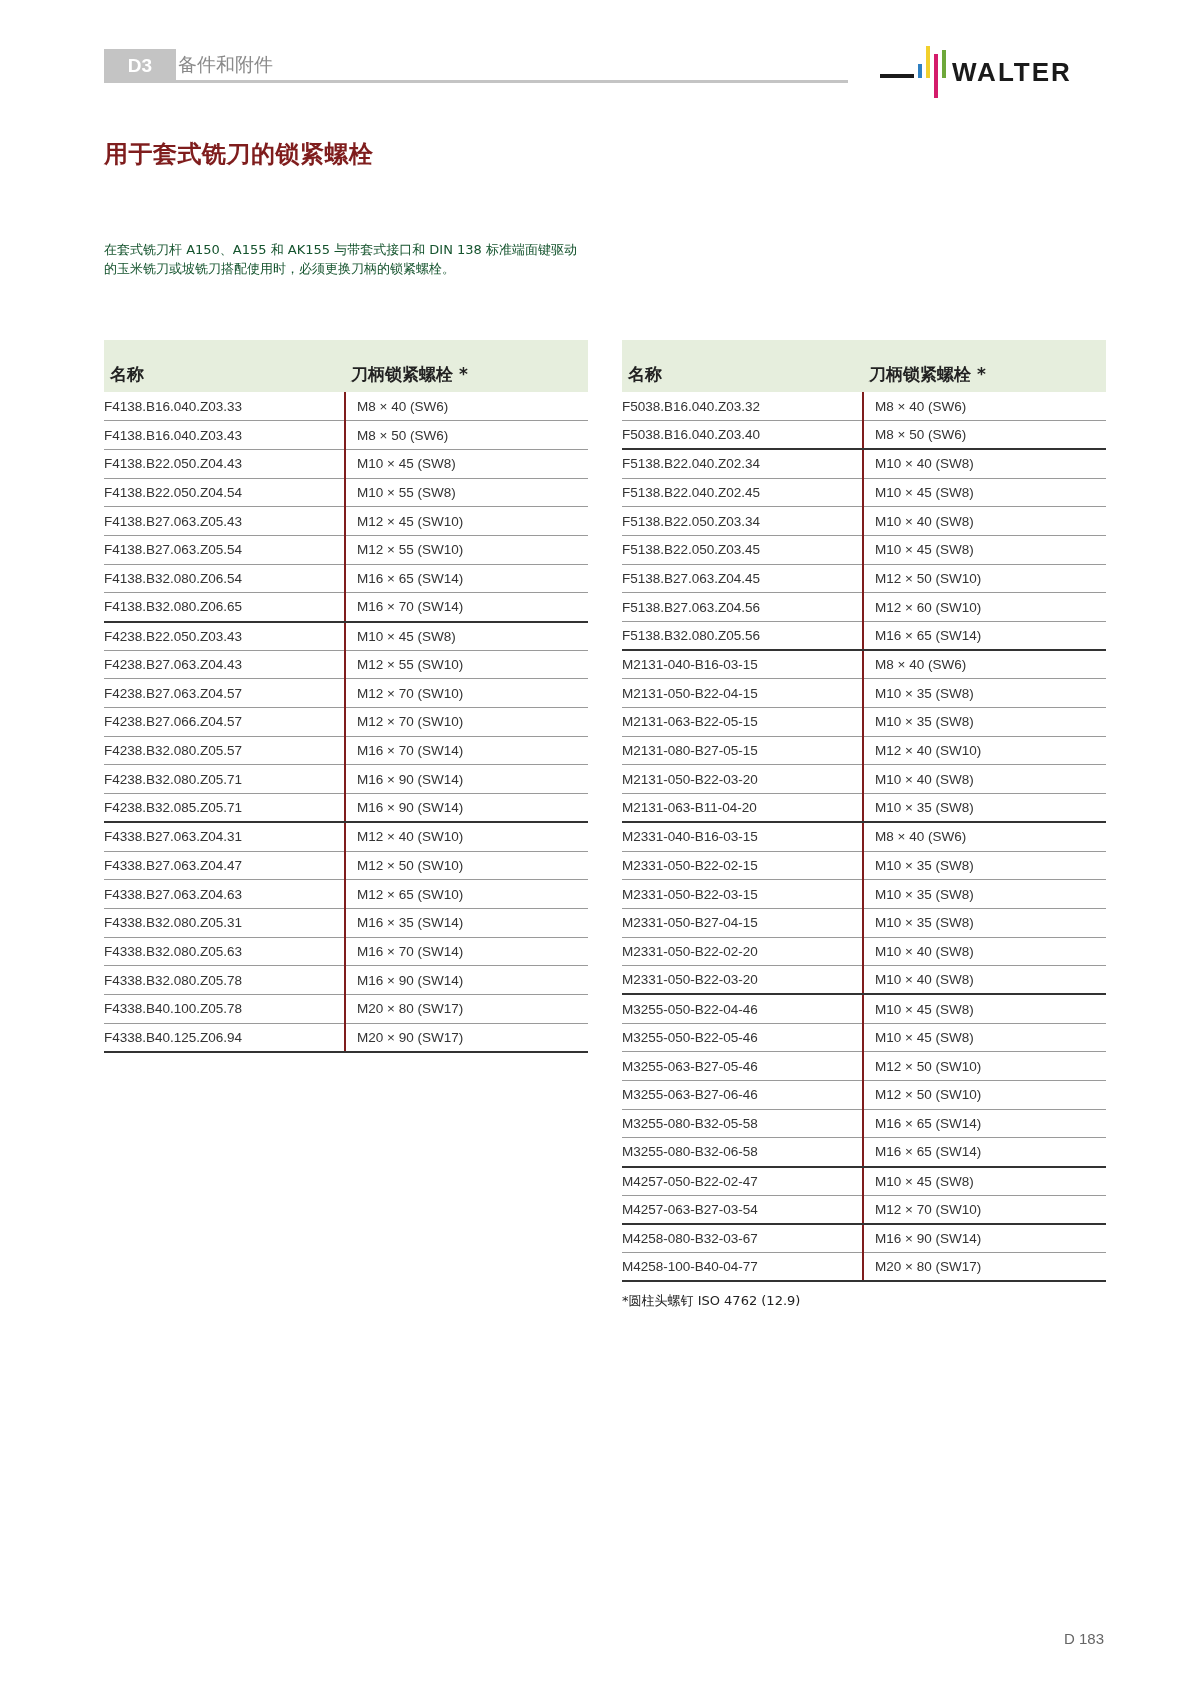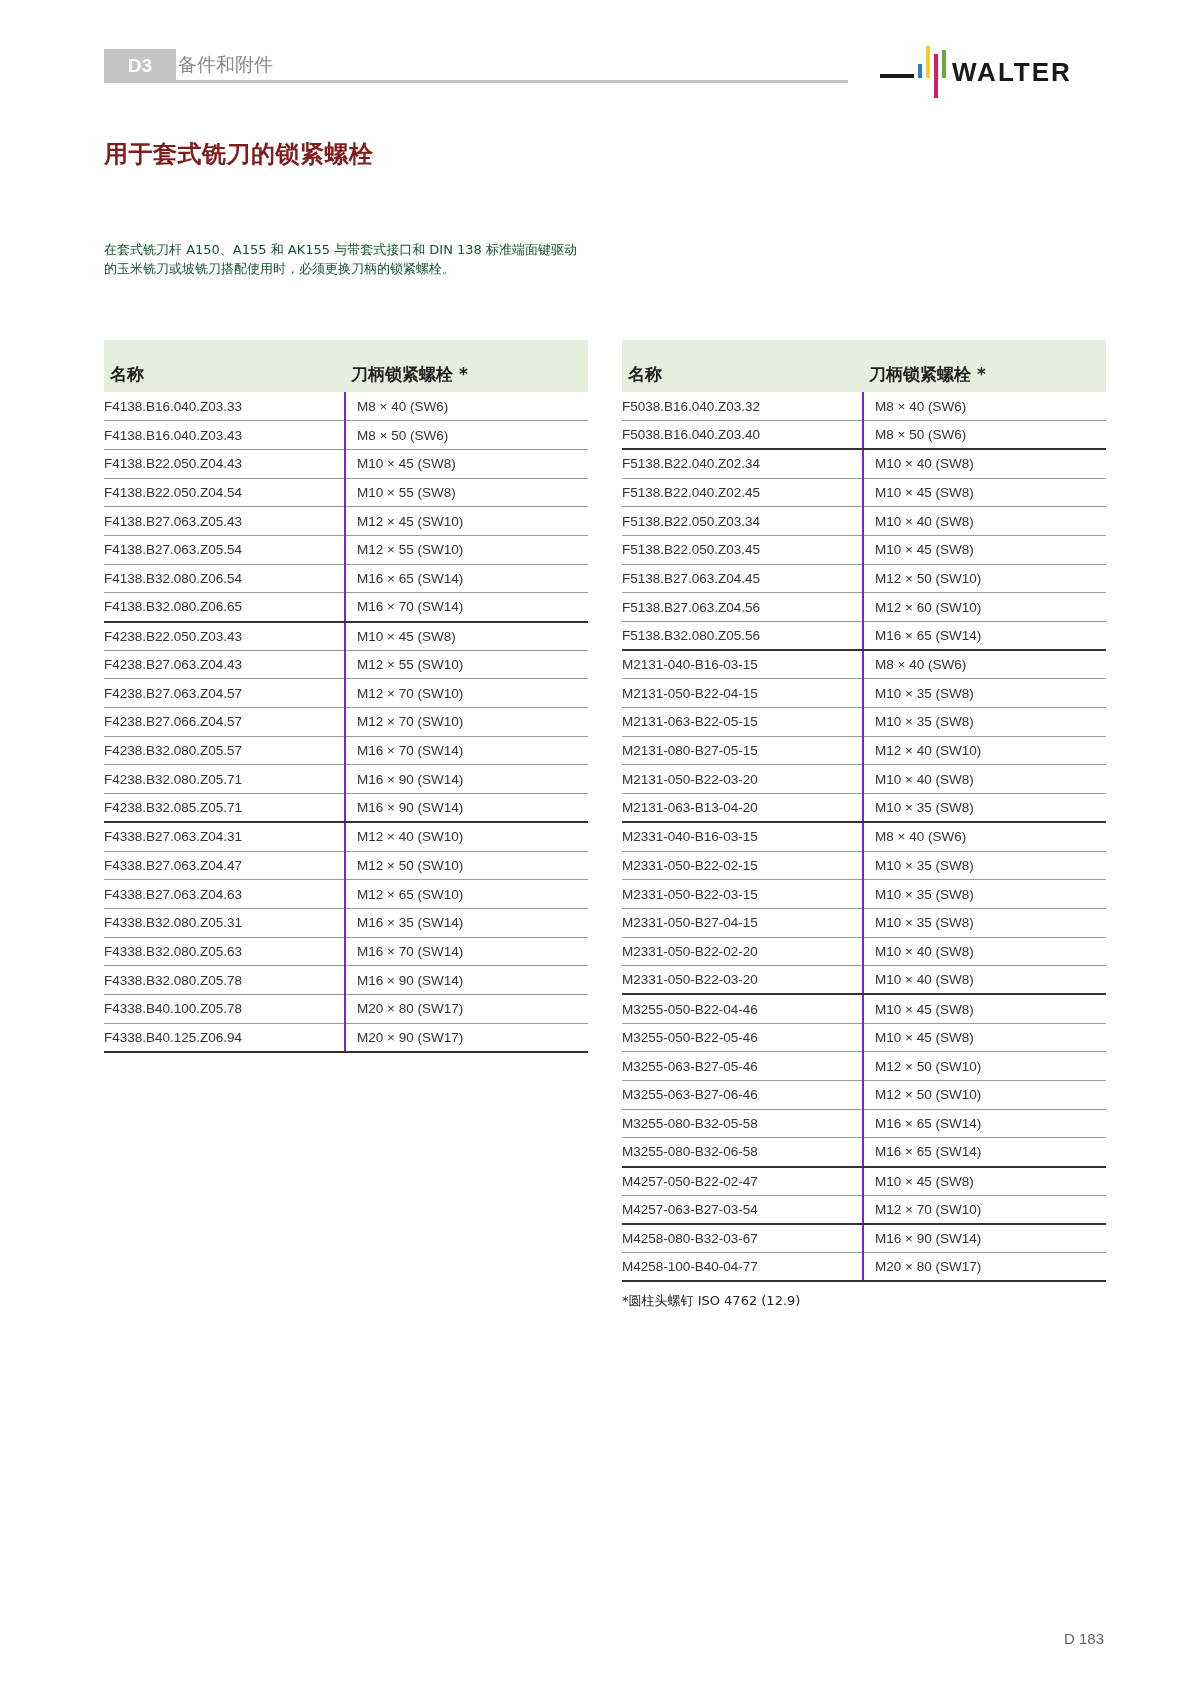--- a/index.html
+++ b/index.html
@@ -13,21 +13,21 @@
   .logo { position: absolute; left: 876px; top: 44px; width: 230px; height: 60px; }
 
   .page-title { position: absolute; left: 104px; top: 138px; font-size: 24px; font-weight: bold; color: #7f1d1d; letter-spacing: 0.5px; }
   .intro { position: absolute; left: 104px; top: 240px; width: 500px; font-size: 13px; line-height: 19px; color: #14532d; }
 
   .tbl { position: absolute; top: 340px; width: 484px; border-collapse: collapse; font-family: "Liberation Sans", sans-serif; }
   .tbl.left { left: 104px; }
   .tbl.right { left: 622px; }
   .tbl thead th { background: #e6eedd; height: 52px; vertical-align: bottom; text-align: left; padding: 0 6px 6px 6px; font-size: 17px; font-weight: bold; color: #222; font-family: "DejaVu Sans", sans-serif; }
   .tbl tbody td { height: 28.7px; font-size: 13.5px; color: #333; padding: 0 0 0 0; border-bottom: 1.5px solid #9a9a9a; white-space: nowrap; }
-  .tbl tbody td.c1 { width: 241px; padding-left: 0; border-right: 2px solid #6d28d9; }
+  .tbl tbody td.c1 { width: 241px; padding-left: 0; border-right: 2px solid #7f1d1d; }
   .tbl tbody td.c2 { padding-left: 11px; }
   .tbl tbody tr.grp-end td { border-bottom: 2.5px solid #333; }
 
   .footnote { position: absolute; left: 622px; top: 1292px; font-size: 13px; color: #222; }
   .pageno { position: absolute; left: 1064px; top: 1630px; font-size: 15px; color: #666; font-family: "Liberation Sans", sans-serif; }
 </style>
 </head>
 <body>
 
 <div class="hdr-tab">D3</div>
@@ -211,21 +211,21 @@
       </tr>
       <tr>
         <td class="c1">M2131-080-B27-05-15</td>
         <td class="c2">M12 × 40 (SW10)</td>
       </tr>
       <tr>
         <td class="c1">M2131-050-B22-03-20</td>
         <td class="c2">M10 × 40 (SW8)</td>
       </tr>
       <tr class="grp-end">
-        <td class="c1">M2131-063-B13-04-20</td>
+        <td class="c1">M2131-063-B11-04-20</td>
         <td class="c2">M10 × 35 (SW8)</td>
       </tr>
       <tr>
         <td class="c1">M2331-040-B16-03-15</td>
         <td class="c2">M8 × 40 (SW6)</td>
       </tr>
       <tr>
         <td class="c1">M2331-050-B22-02-15</td>
         <td class="c2">M10 × 35 (SW8)</td>
       </tr>

